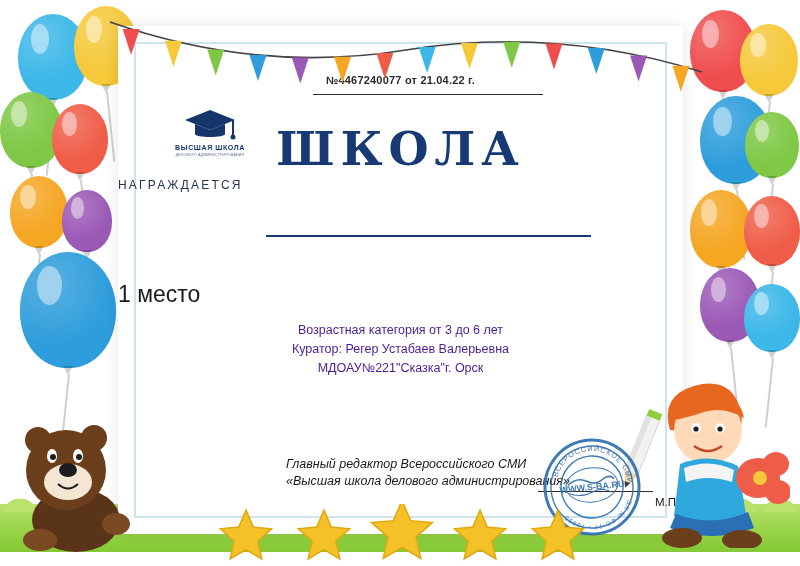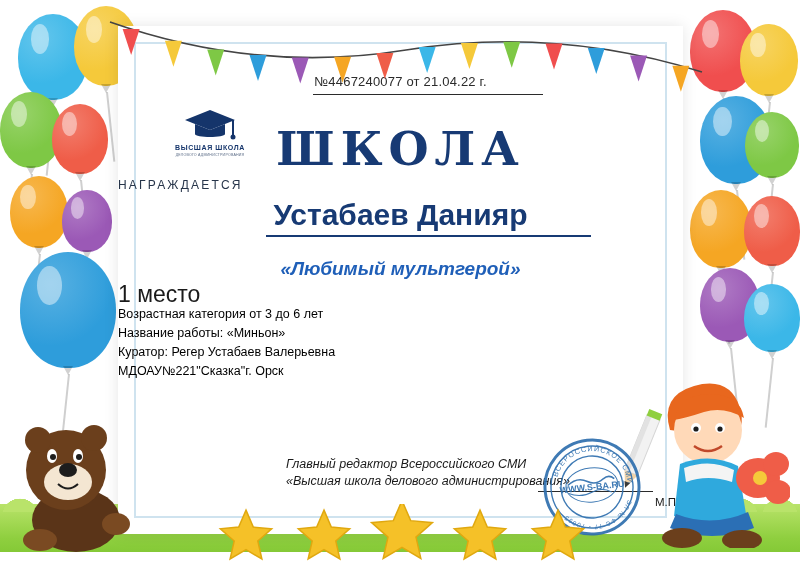--- a/index.html
+++ b/index.html
@@ -113,23 +113,24 @@
     pointer-events: none;
   }
 
   
   .doc-number {
     position: absolute;
     top: 48px;
     left: 0;
     width: 100%;
     text-align: center;
-    font-size: 13px;
+    font-size: 11px;
     color: #2b2b2b;
     letter-spacing: 0.2px;
+    font-weight: bold;
   }
   .doc-number-line {
     position: absolute;
     left: 195px;
     top: 68px;
     width: 230px;
     height: 1px;
     background: #2b2b2b;
   }
   .logo {
@@ -222,26 +223,26 @@
     position: absolute;
     top: 255px;
     left: 0;
     width: 100%;
     text-align: left;
     font-size: 23px;
     color: #1a1a1a;
   }
   .details {
     position: absolute;
-    top: 279px;
-    left: 0;
-    width: 100%;
-    text-align: left;
+    top: 295px;
+    left: 0;
+    width: 100%;
+    text-align: center;
     font-size: 12.5px;
-    color: #000000;
+    color: #4c1d95;
     line-height: 19px;
   }
   .signature {
     position: absolute;
     left: 168px;
     top: 430px;
     font-size: 12.5px;
     color: #1a1a1a;
     line-height: 17px;
     text-align: left;
@@ -393,28 +394,25 @@
           <line x1="50" y1="12" x2="50" y2="28" stroke="#15356b" stroke-width="2"></line>
           <circle cx="50" cy="29" r="2.5" fill="#15356b"></circle>
         </svg>
       </div>
       <div class="logo-name">ВЫСШАЯ ШКОЛА</div>
       <div class="logo-sub">ДЕЛОВОГО АДМИНИСТРИРОВАНИЯ</div>
     </div>
 
     <div class="title">ШКОЛА</div>
     <div class="subtitle">НАГРАЖДАЕТСЯ</div>
-    <div class="winner">Устабаев Данияр</div>
     <div class="winner-line"></div>
-    <div class="contest">«Любимый мультгерой»</div>
     <div class="place">1 место</div>
 
     <div class="details">
       <div>Возрастная категория от 3 до 6 лет</div>
-      <div>Название работы: «Миньон»</div>
       <div>Куратор: Регер Устабаев Валерьевна</div>
       <div>МДОАУ№221"Сказка"г. Орск</div>
     </div>
 
     <div class="signature">
       <div>Главный редактор Всероссийского СМИ</div>
       <div>«Высшая школа делового администрирования»</div>
     </div>
     <div class="sign-line"></div>
     <div class="mp">М.П.</div>

